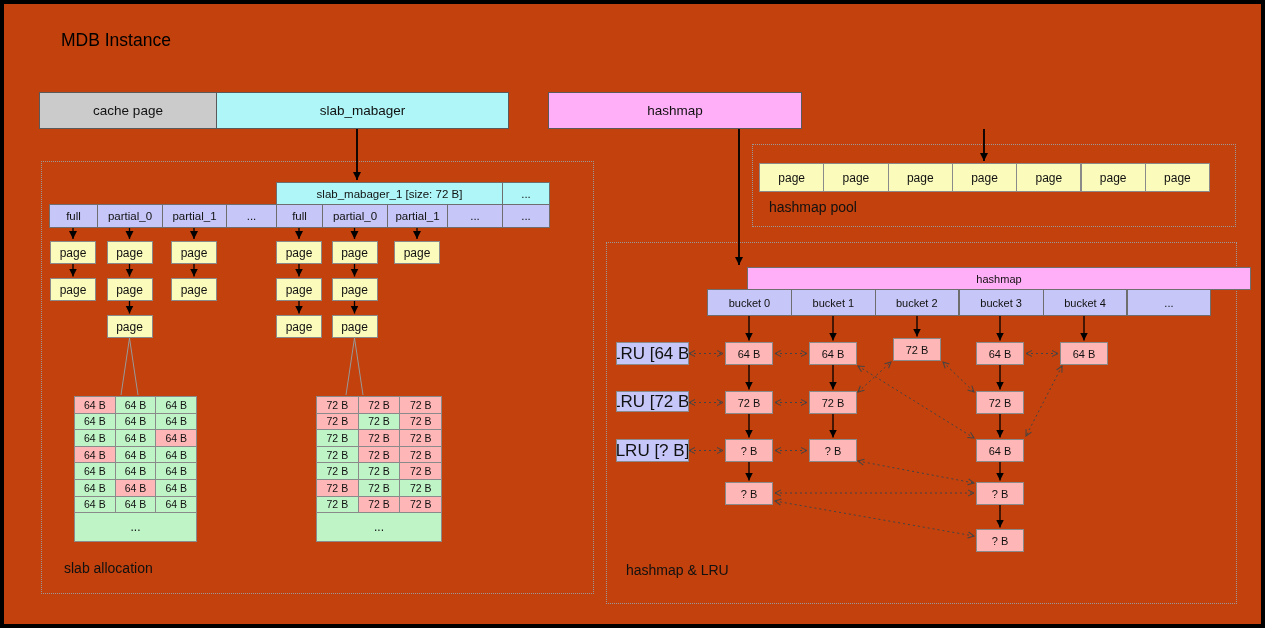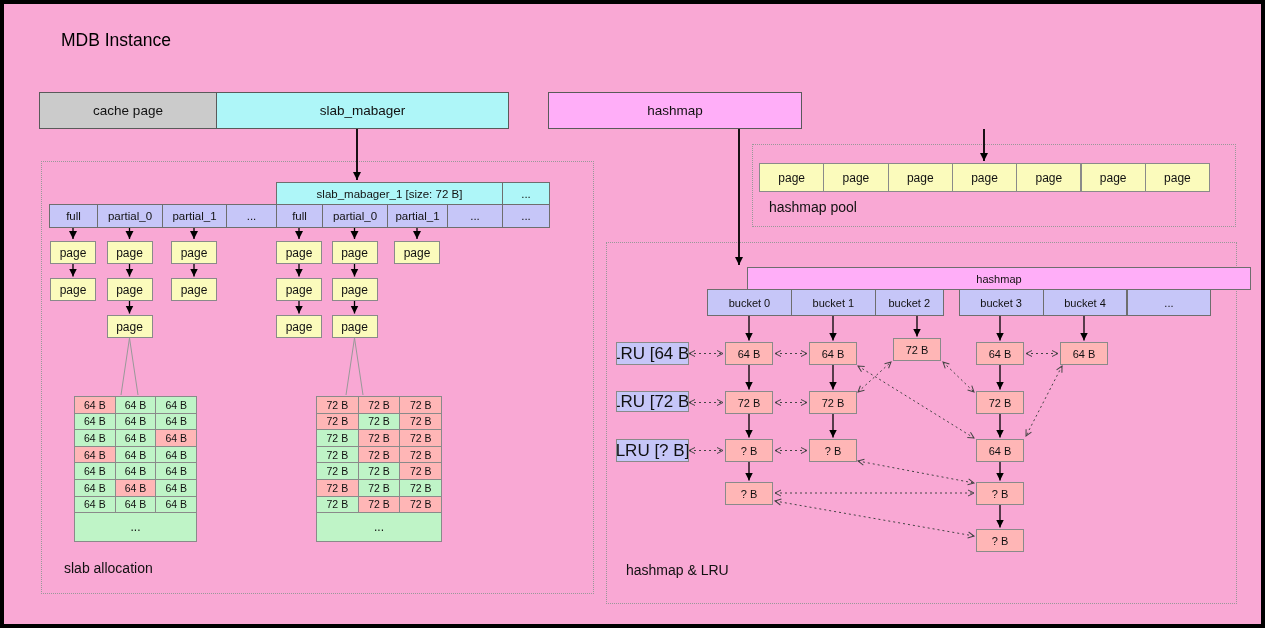--- a/index.html
+++ b/index.html
@@ -1,18 +1,18 @@
 <!DOCTYPE html>
 <html><head>
 <meta charset="utf-8">
 <style>
   html,body{margin:0;padding:0;background:#888;}
   #canvas{
     position:relative; width:1265px; height:628px; box-sizing:border-box;
-    border:4px solid #000; background:#f9a8d4; overflow:hidden;
+    border:4px solid #000; background:#c2410c; overflow:hidden;
     font-family:"Liberation Sans", sans-serif; color:#111;
   }
   .cell{
     position:absolute; box-sizing:border-box; display:flex; align-items:center;
     justify-content:center; border:1px solid #6e6e6e; font-size:11.5px; color:#111;
     white-space:nowrap; overflow:hidden;
   }
   .barseg{font-size:13.5px; border:1px solid #5a5a5a;}
   .gray{background:#CBCBCB;}
   .cyan{background:#AEF6F8;}
@@ -184,21 +184,21 @@
     <div class="cell gridcell free" style="left: 312px; top: 508.2px; width: 126.1px; height: 30px; font-size: 12px;">...</div>
     <div class="cell pagebox" style="left: 755px; top: 159px; width: 65.3px; height: 29px;">page</div>
     <div class="cell pagebox" style="left: 819.3px; top: 159px; width: 65.3px; height: 29px;">page</div>
     <div class="cell pagebox" style="left: 883.6px; top: 159px; width: 65.3px; height: 29px;">page</div>
     <div class="cell pagebox" style="left: 947.9px; top: 159px; width: 65.3px; height: 29px;">page</div>
     <div class="cell pagebox" style="left: 1012.2px; top: 159px; width: 65.3px; height: 29px;">page</div>
     <div class="cell pagebox" style="left: 1076.5px; top: 159px; width: 65.3px; height: 29px;">page</div>
     <div class="cell pagebox" style="left: 1140.8px; top: 159px; width: 65.3px; height: 29px;">page</div>
     <div class="cell purple" style="left: 703px; top: 285px; width: 84.9px; height: 27px; font-size: 11px;">bucket 0</div>
     <div class="cell purple" style="left: 786.9px; top: 285px; width: 84.9px; height: 27px; font-size: 11px;">bucket 1</div>
-    <div class="cell purple" style="left: 870.8px; top: 285px; width: 69px; height: 27px; font-size: 11px;">bucket 2</div>
+    <div class="cell purple" style="left: 870.8px; top: 285px; width: 84px; height: 27px; font-size: 11px;">bucket 2</div>
     <div class="cell purple" style="left: 954.7px; top: 285px; width: 84.9px; height: 27px; font-size: 11px;">bucket 3</div>
     <div class="cell purple" style="left: 1038.6px; top: 285px; width: 84.9px; height: 27px; font-size: 11px;">bucket 4</div>
     <div class="cell purple" style="left: 1122.5px; top: 285px; width: 84.9px; height: 27px; font-size: 11px;">...</div>
     <div class="cell purplenode" style="left: 612px; top: 338px; width: 73px; height: 23px;">LRU [64 B]</div>
     <div class="cell purplenode" style="left: 612px; top: 387px; width: 73px; height: 21px;">LRU [72 B]</div>
     <div class="cell purplenode" style="left: 612px; top: 435px; width: 73px; height: 23px;">LRU [? B]</div>
     <div class="cell pinknode" style="left: 721px; top: 338px; width: 48px; height: 23px;">64 B</div>
     <div class="cell pinknode" style="left: 721px; top: 387px; width: 48px; height: 23px;">72 B</div>
     <div class="cell pinknode" style="left: 721px; top: 435px; width: 48px; height: 23px;">? B</div>
     <div class="cell pinknode" style="left: 721px; top: 478px; width: 48px; height: 23px;">? B</div>

